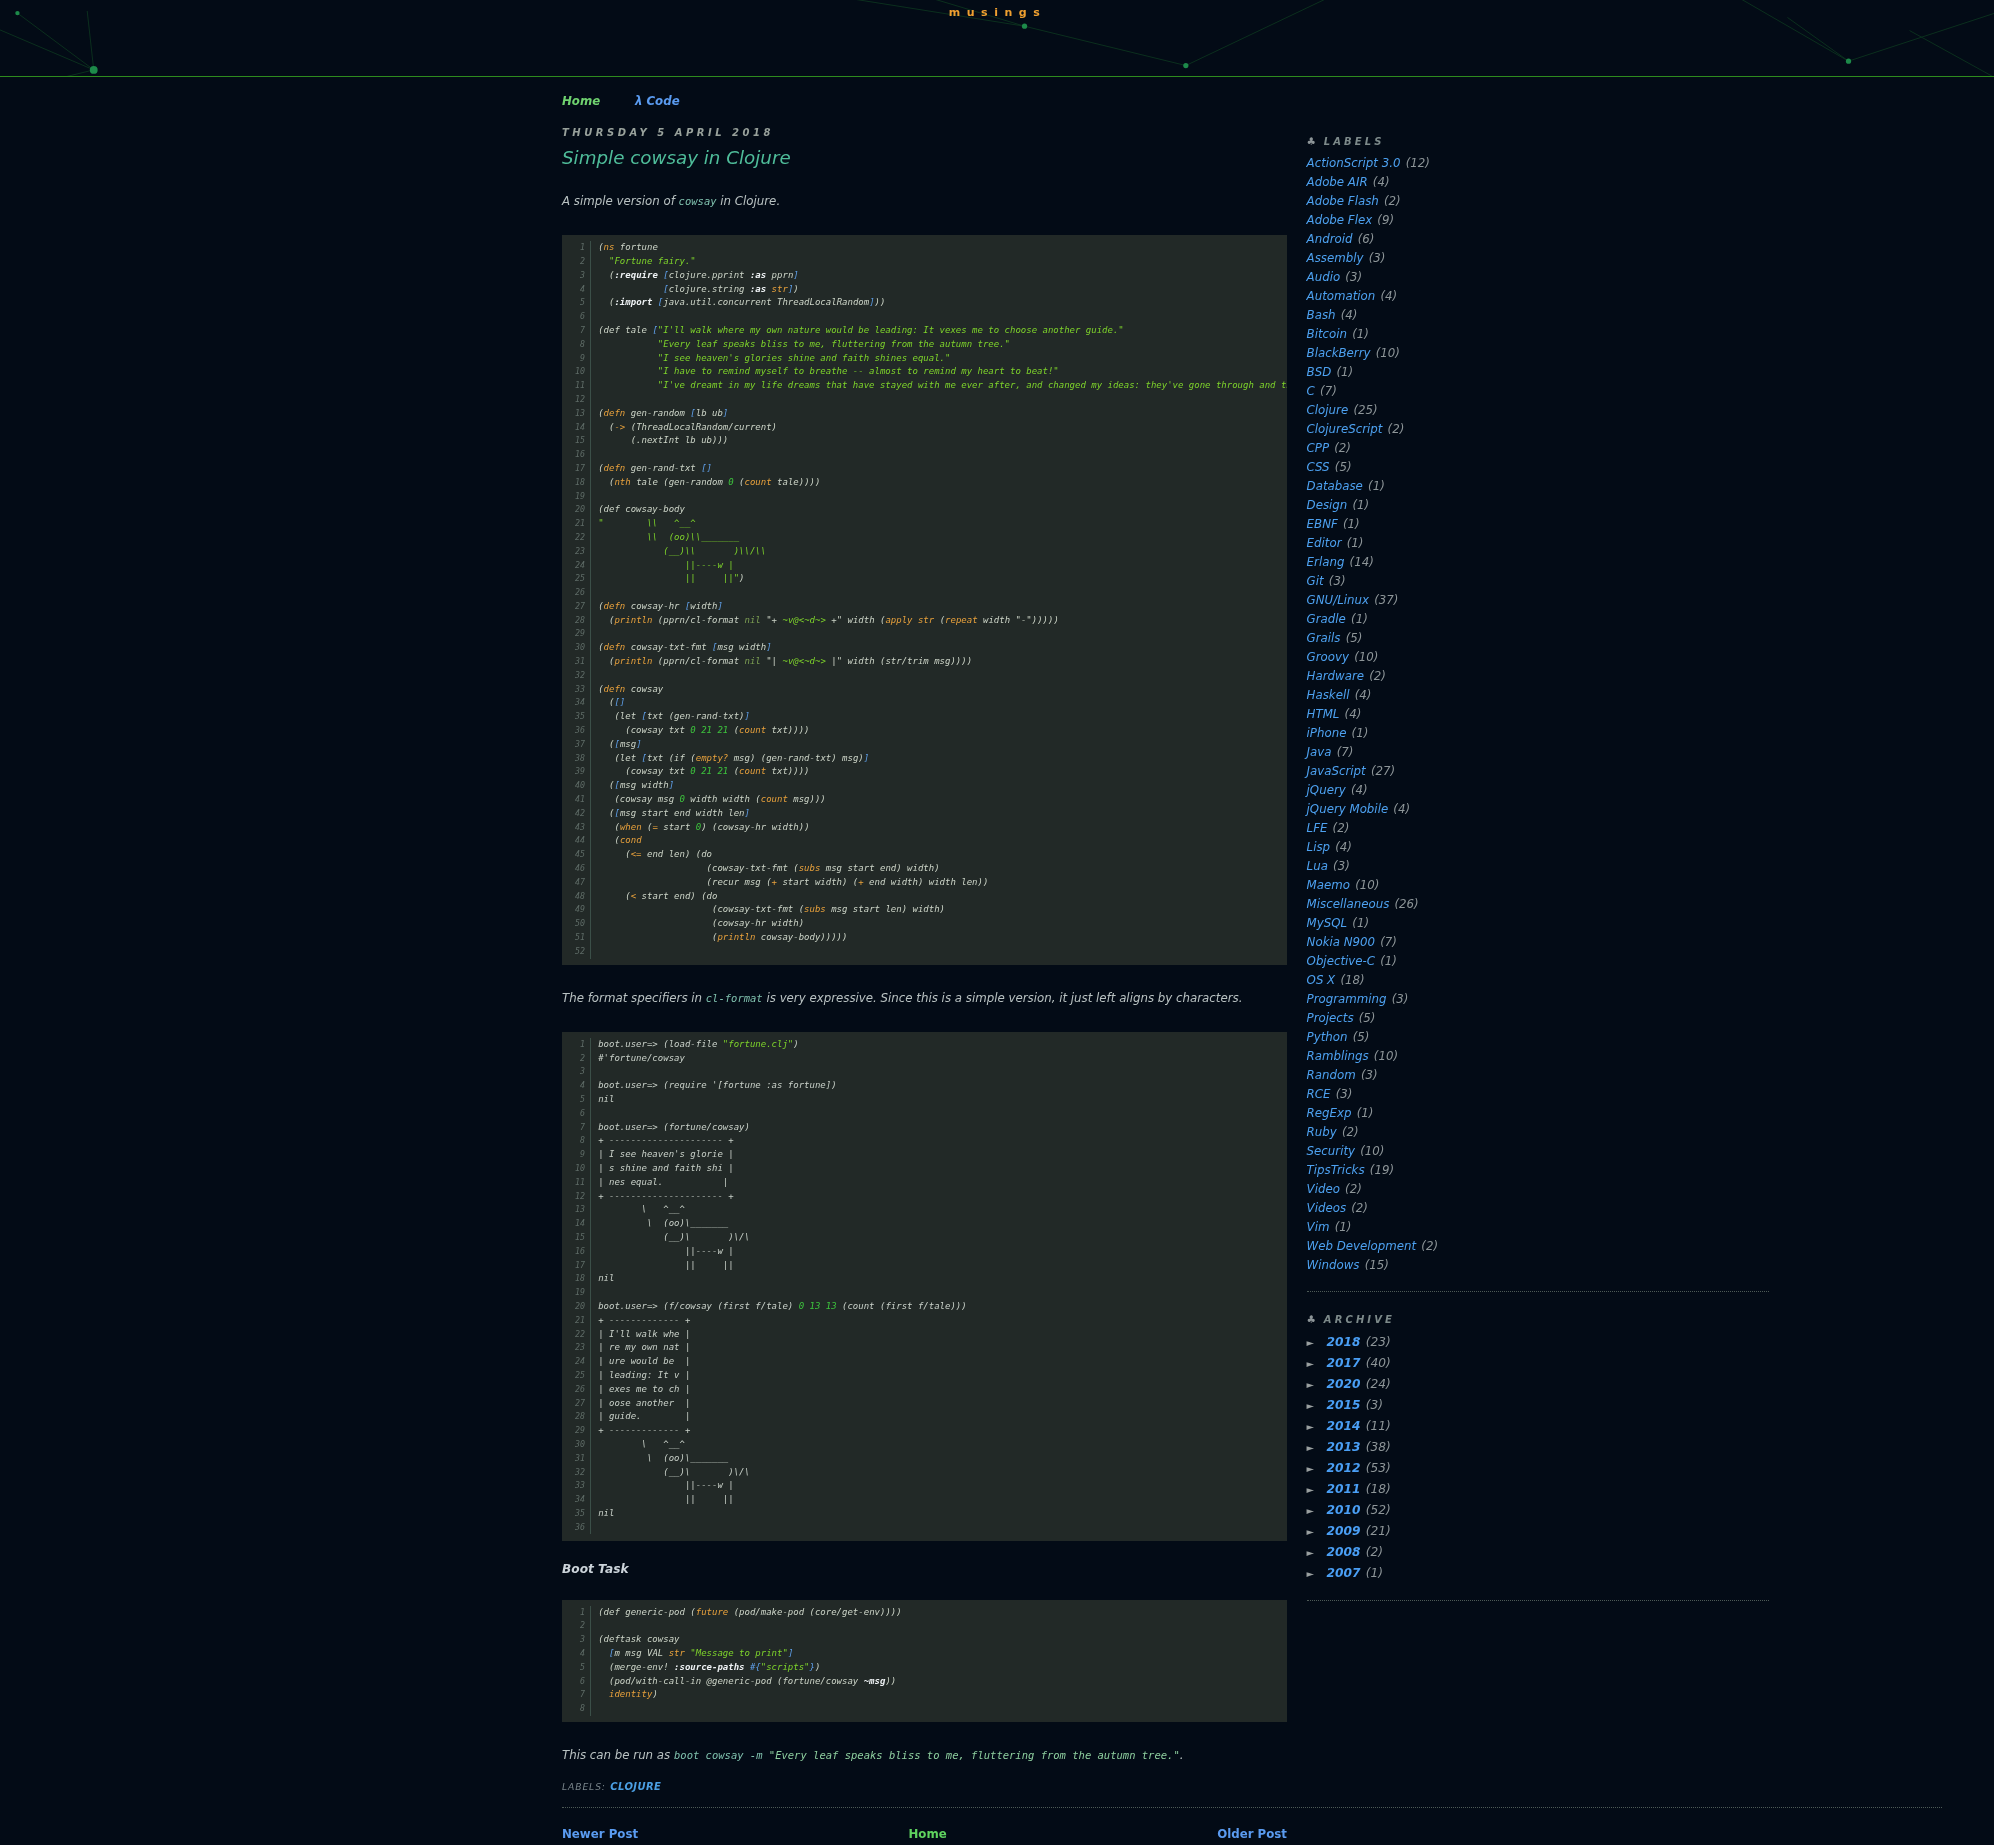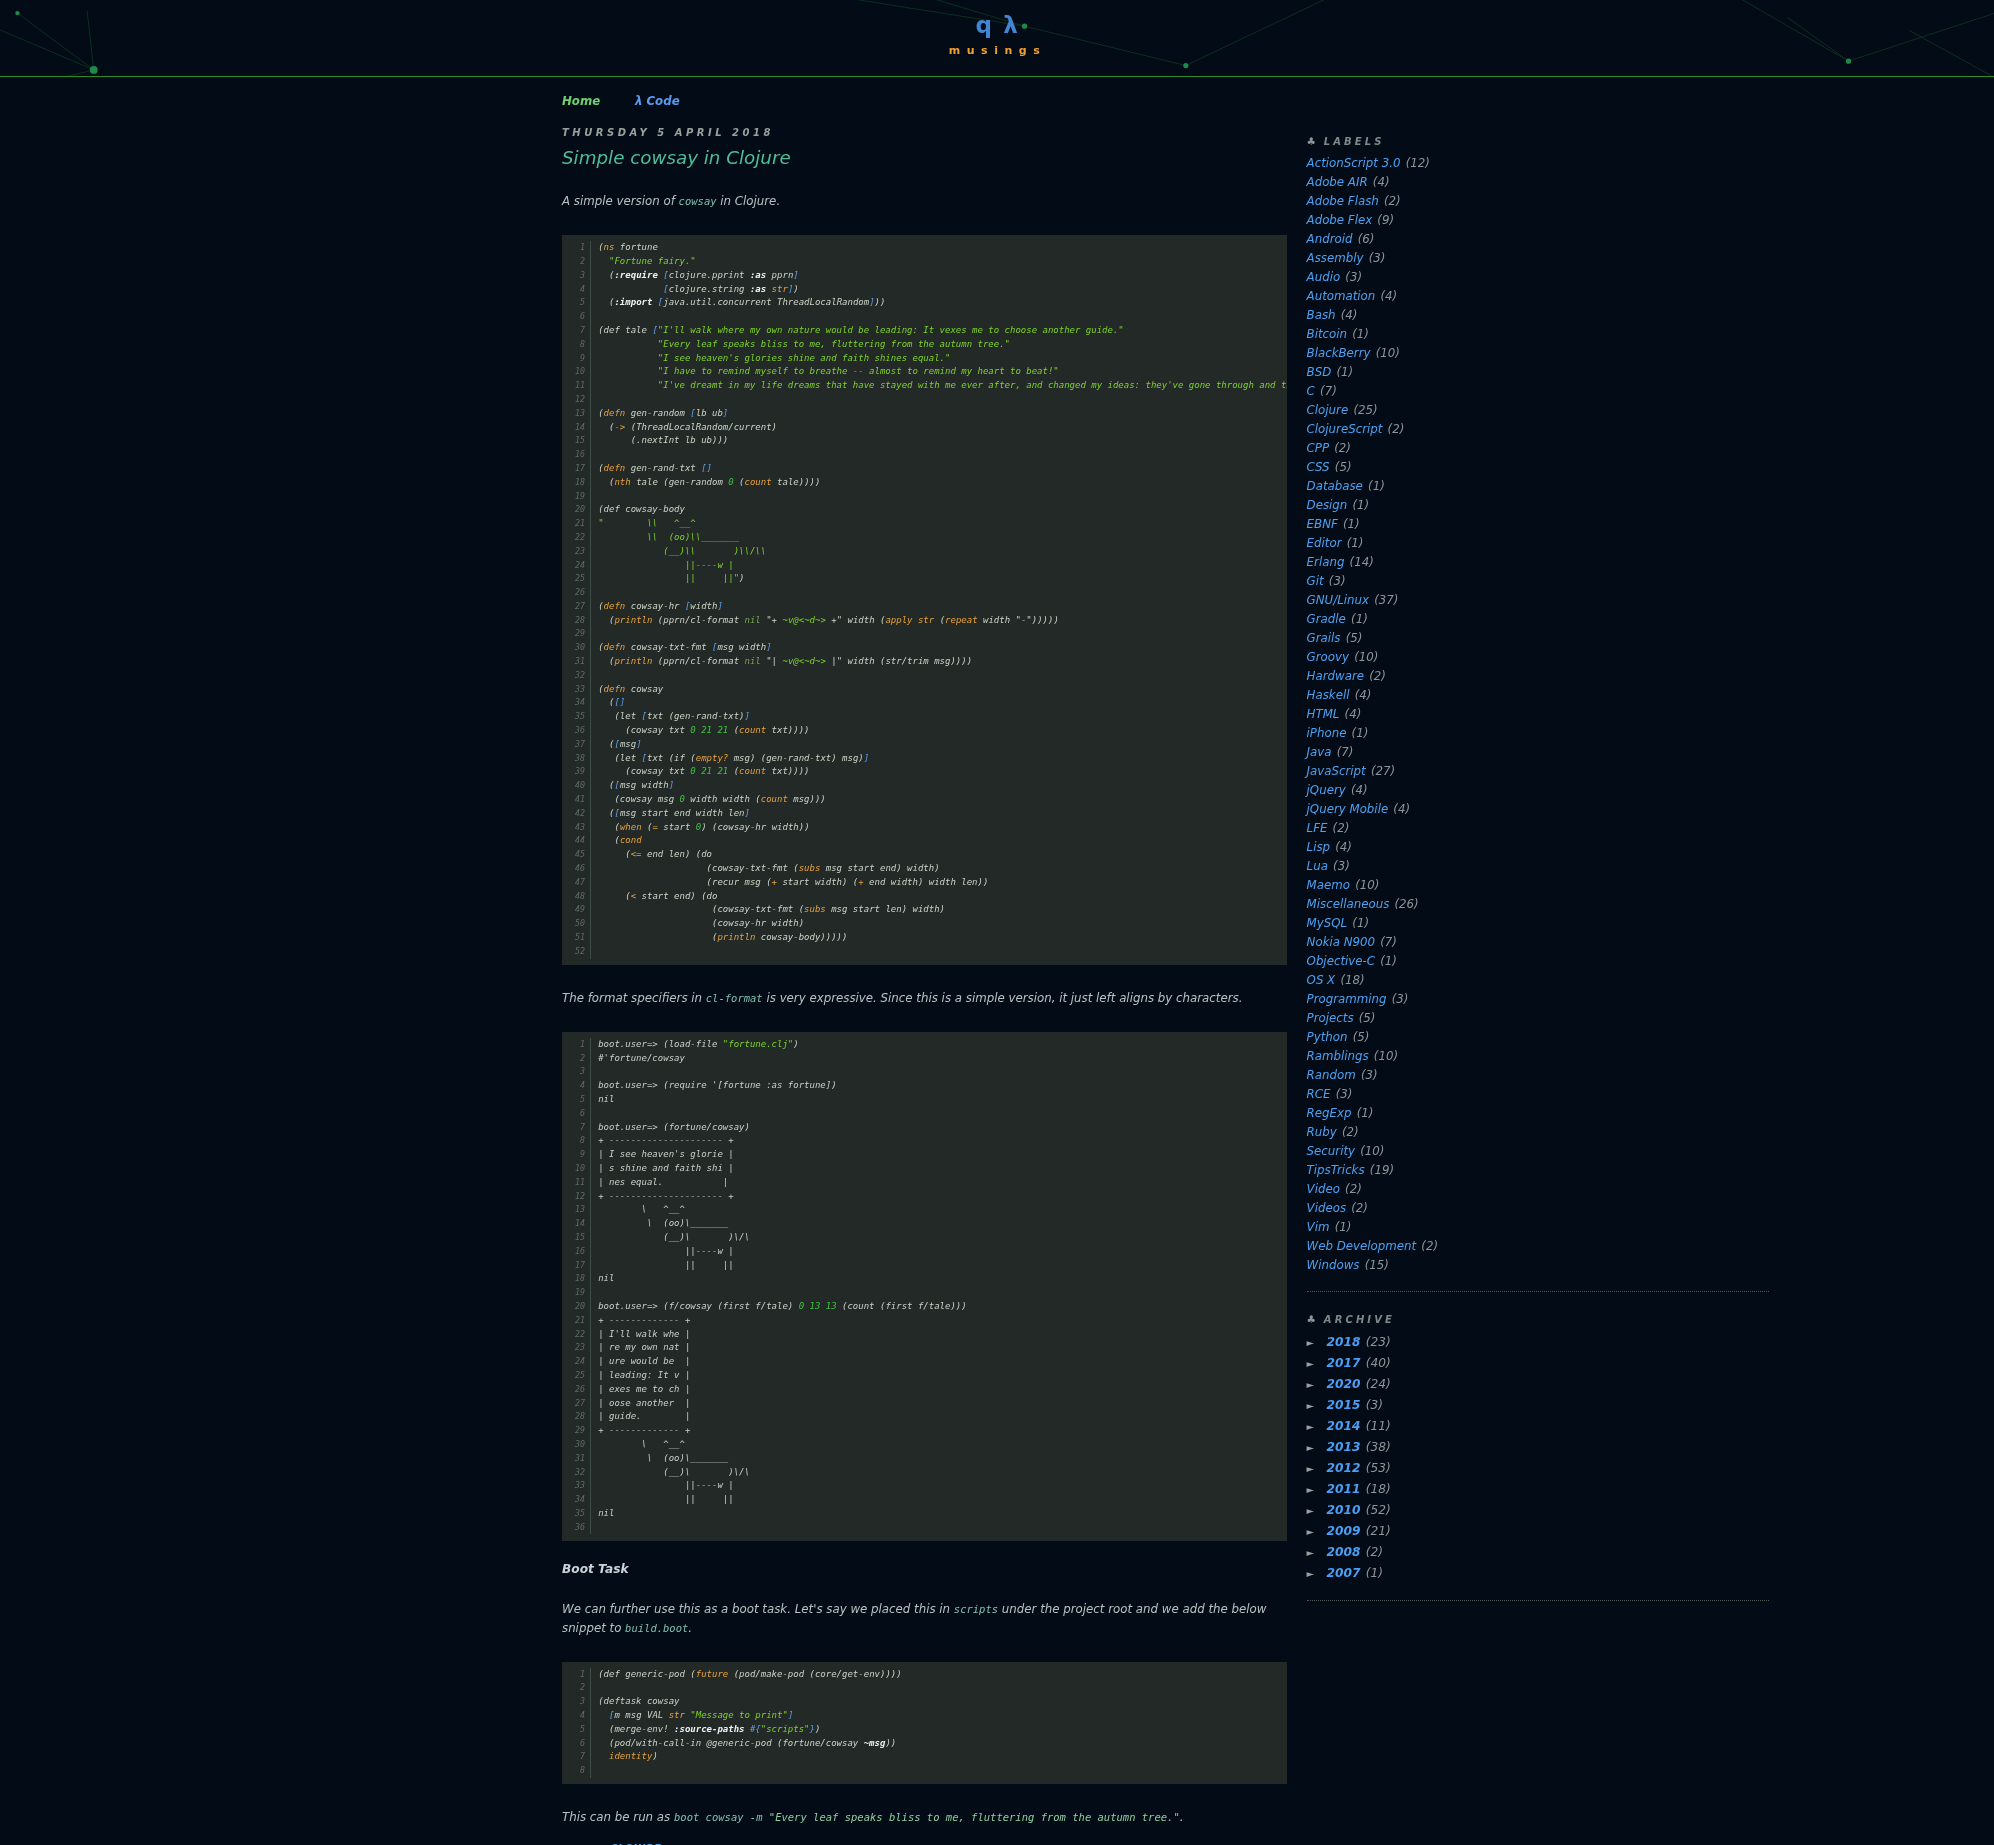--- a/index.html
+++ b/index.html
@@ -96,21 +96,20 @@
       <path d="M 4100 40 L 4240 140"></path>
     </g>
     <g fill="#1d8a4a">
       <circle cx="215" cy="160" r="9"></circle>
       <circle cx="40" cy="30" r="5"></circle>
       <circle cx="2350" cy="60" r="6"></circle>
       <circle cx="2720" cy="150" r="6"></circle>
       <circle cx="4240" cy="140" r="6"></circle>
     </g>
   </svg>
-  <div class="logo">q λ</div>
   <div class="tagline">musings</div>
 </header>
 
 <div class="content">
   <main class="main-col">
     <nav class="top-nav">
       <a class="nav-home">Home</a>
       <a class="nav-code">λ Code</a>
     </nav>
 
@@ -209,21 +208,20 @@
           <div class="cl"><span class="ln">30</span><span class="lc"><span class="seg-p">        \   ^__^</span></span></div>
           <div class="cl"><span class="ln">31</span><span class="lc"><span class="seg-p">         \  (oo)\_______</span></span></div>
           <div class="cl"><span class="ln">32</span><span class="lc"><span class="seg-p">            (__)\       )\/\</span></span></div>
           <div class="cl"><span class="ln">33</span><span class="lc"><span class="seg-p">                ||----w |</span></span></div>
           <div class="cl"><span class="ln">34</span><span class="lc"><span class="seg-p">                ||     ||</span></span></div>
           <div class="cl"><span class="ln">35</span><span class="lc"><span class="seg-p">nil</span></span></div>
           <div class="cl"><span class="ln">36</span><span class="lc"></span></div>
         </div>
 
       <h3 class="section-heading">Boot Task</h3>
-      <p class="para"><span class="rich-t">We can further use this as a boot task. Let's say we placed this in </span><span class="rich-c">scripts</span><span class="rich-t"> under the project root and we add the below snippet to </span><span class="rich-c">build.boot</span><span class="rich-t">.</span></p>
 
       <div class="code-block">
           <div class="cl"><span class="ln">1</span><span class="lc"><span class="seg-p">(def generic-pod (</span><span class="seg-kw">future</span><span class="seg-p"> (pod/make-pod (core/get-env))))</span></span></div>
           <div class="cl"><span class="ln">2</span><span class="lc"></span></div>
           <div class="cl"><span class="ln">3</span><span class="lc"><span class="seg-p">(deftask cowsay</span></span></div>
           <div class="cl"><span class="ln">4</span><span class="lc"><span class="seg-p">  </span><span class="seg-br">[</span><span class="seg-p">m msg VAL </span><span class="seg-kw">str</span><span class="seg-p"> </span><span class="seg-st">"Message to print"</span><span class="seg-br">]</span></span></div>
           <div class="cl"><span class="ln">5</span><span class="lc"><span class="seg-p">  (merge-env! </span><span class="seg-bd">:source-paths</span><span class="seg-p"> </span><span class="seg-br">#{</span><span class="seg-st">"scripts"</span><span class="seg-br">}</span><span class="seg-p">)</span></span></div>
           <div class="cl"><span class="ln">6</span><span class="lc"><span class="seg-p">  (pod/with-call-in @generic-pod (fortune/cowsay </span><span class="seg-bd">~msg</span><span class="seg-p">))</span></span></div>
           <div class="cl"><span class="ln">7</span><span class="lc"><span class="seg-p">  </span><span class="seg-kw">identity</span><span class="seg-p">)</span></span></div>
           <div class="cl"><span class="ln">8</span><span class="lc"></span></div>

